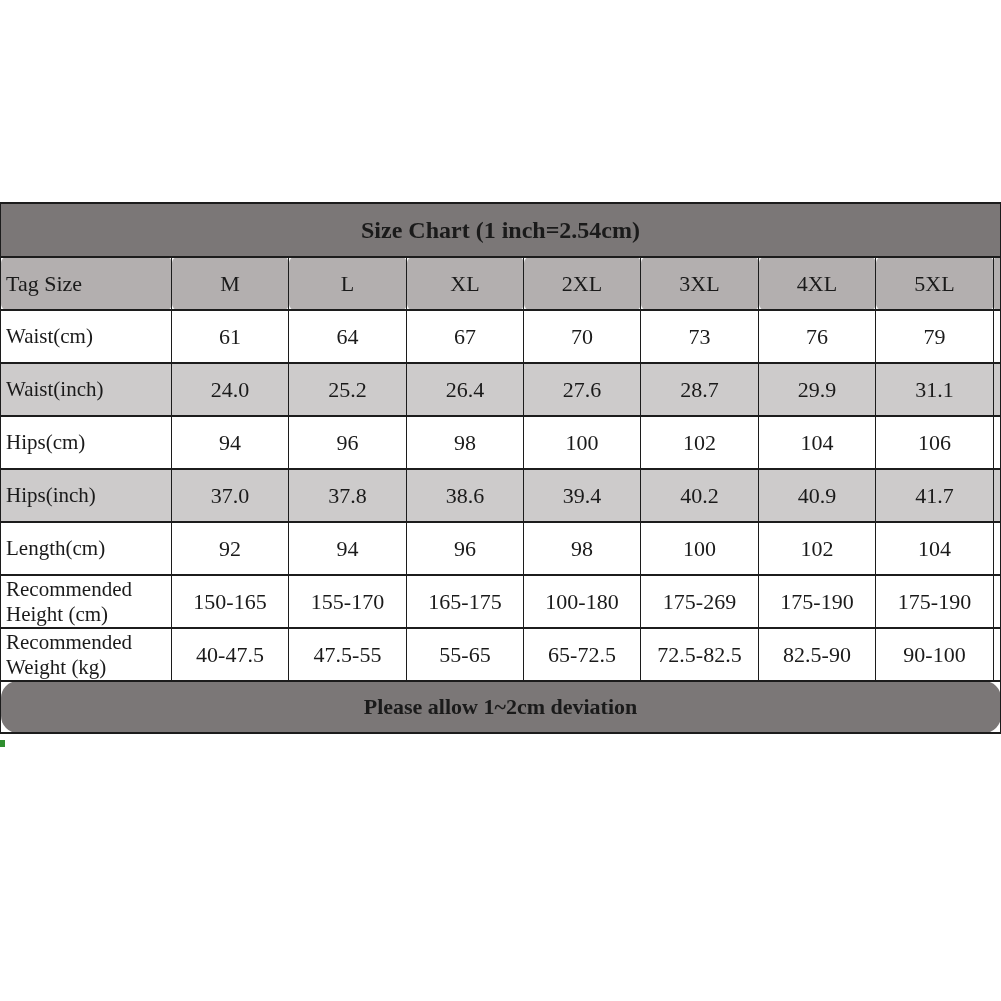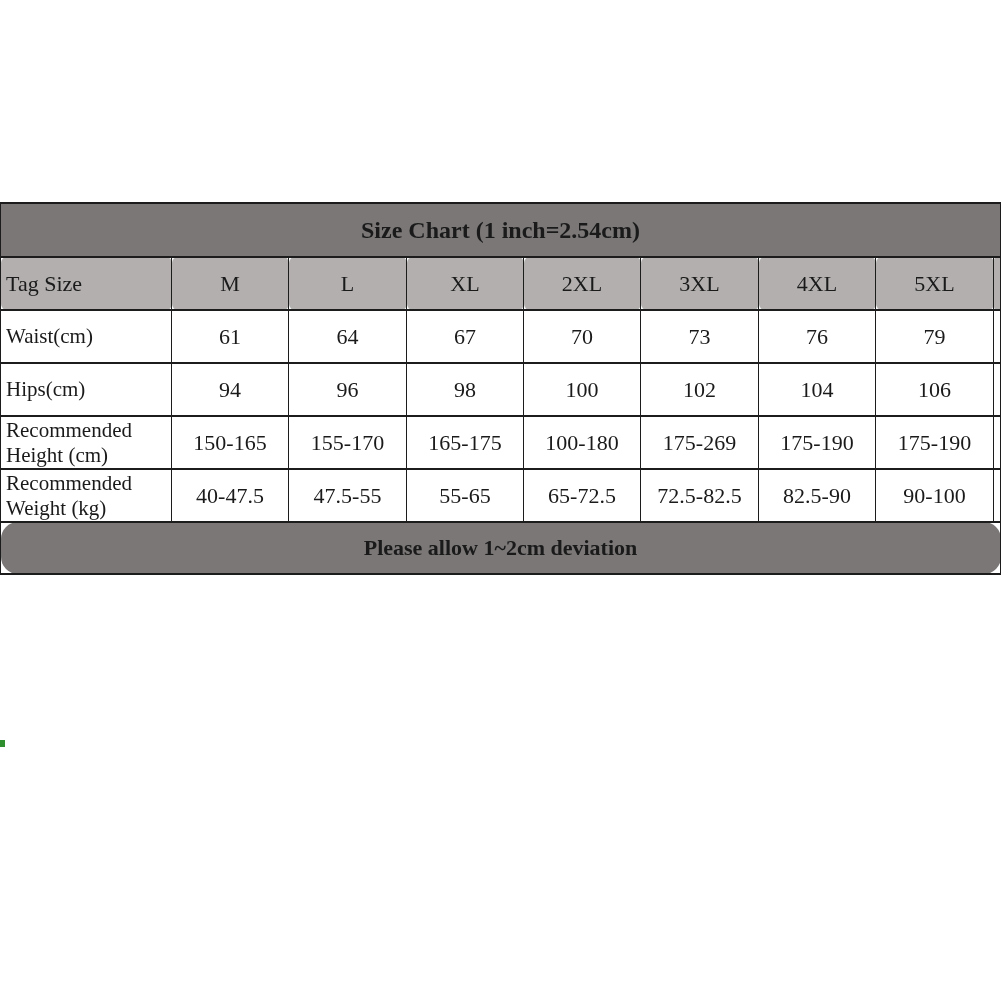--- a/index.html
+++ b/index.html
@@ -121,29 +121,62 @@
           <td class="label-cell">Waist(cm)</td>
           <td>61</td>
           <td>64</td>
           <td>67</td>
           <td>70</td>
           <td>73</td>
           <td>76</td>
           <td>79</td>
           <td></td>
         </tr>
+        <tr class="gray">
+          <td class="label-cell">Waist(inch)</td>
+          <td>24.0</td>
+          <td>25.2</td>
+          <td>26.4</td>
+          <td>27.6</td>
+          <td>28.7</td>
+          <td>29.9</td>
+          <td>31.1</td>
+          <td></td>
+        </tr>
         <tr class="white">
           <td class="label-cell">Hips(cm)</td>
           <td>94</td>
           <td>96</td>
           <td>98</td>
           <td>100</td>
           <td>102</td>
           <td>104</td>
           <td>106</td>
+          <td></td>
+        </tr>
+        <tr class="gray">
+          <td class="label-cell">Hips(inch)</td>
+          <td>37.0</td>
+          <td>37.8</td>
+          <td>38.6</td>
+          <td>39.4</td>
+          <td>40.2</td>
+          <td>40.9</td>
+          <td>41.7</td>
+          <td></td>
+        </tr>
+        <tr class="white">
+          <td class="label-cell">Length(cm)</td>
+          <td>92</td>
+          <td>94</td>
+          <td>96</td>
+          <td>98</td>
+          <td>100</td>
+          <td>102</td>
+          <td>104</td>
           <td></td>
         </tr>
         <tr class="white">
           <td class="label-cell">Recommended Height (cm)</td>
           <td>150-165</td>
           <td>155-170</td>
           <td>165-175</td>
           <td>100-180</td>
           <td>175-269</td>
           <td>175-190</td>

